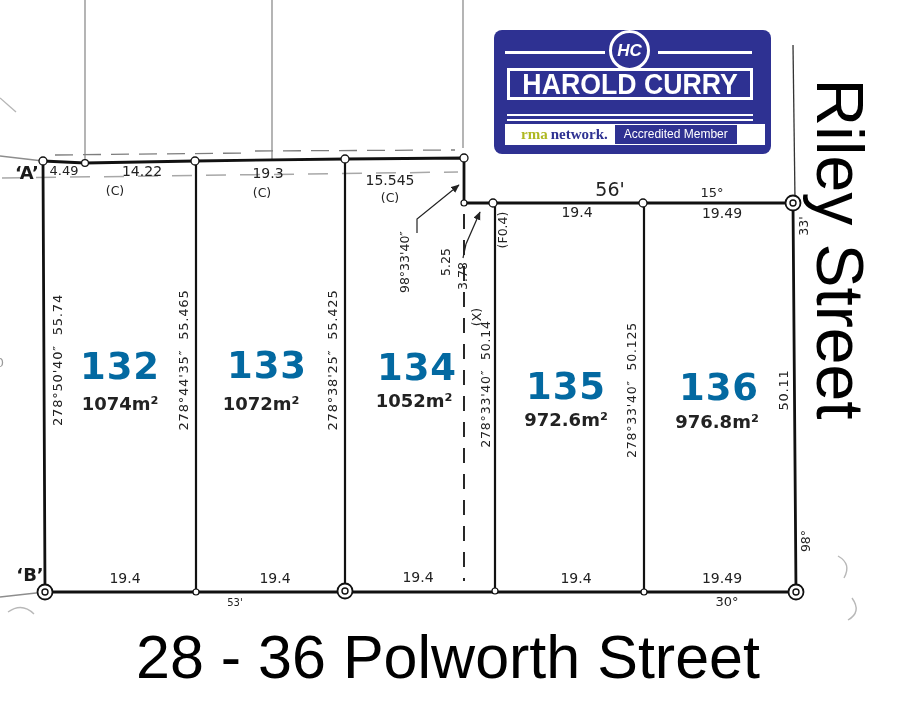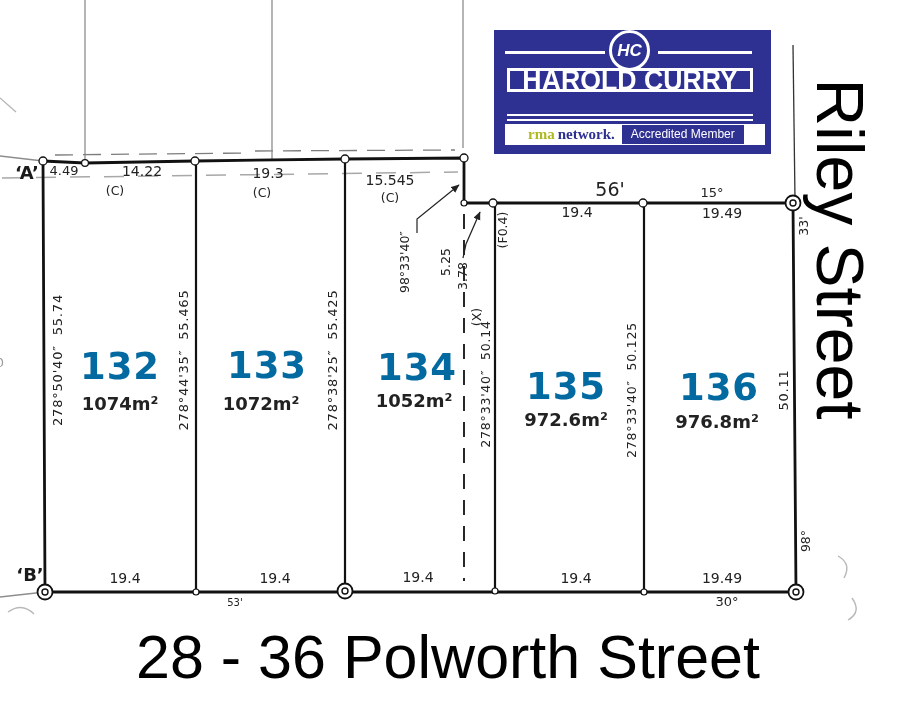--- a/index.html
+++ b/index.html
@@ -26,46 +26,46 @@
     font-family:"Liberation Sans",sans-serif;font-size:61px;color:#000;white-space:nowrap;
   }
   .street-side{
     position:absolute;left:840px;top:249px;transform:translate(-50%,-50%) rotate(90deg);
     font-family:"Liberation Sans",sans-serif;font-size:66px;color:#000;white-space:nowrap;
   }
 
   
   .logo{
     position:absolute;left:494px;top:30px;width:277px;height:124px;
-    background:#2e3192;font-family:"Liberation Sans",sans-serif;
+    background:#2e3192;font-family:"Liberation Sans",sans-serif;border-radius:8px;
   }
   .hc-ring{
     position:absolute;left:115px;top:0px;width:35px;height:35px;border:3px solid #fff;
     border-radius:50%;display:flex;align-items:center;justify-content:center;
     color:#fff;font-weight:bold;font-size:17px;font-style:italic;background:#2e3192;z-index:2;
   }
   .hline{position:absolute;top:21px;height:3px;background:#fff;}
   .hline.left{left:11px;width:100px;}
   .hline.right{left:164px;width:94px;}
   .name-box{
-    position:absolute;left:13px;top:38px;width:246px;height:24px;border:3px solid #fff;
+    position:absolute;left:13px;top:38px;width:246px;height:32px;border:3px solid #fff;
     box-sizing:border-box;display:flex;align-items:center;justify-content:center;
   }
   .name-box span{
     color:#fff;font-weight:bold;font-size:29px;white-space:nowrap;
     transform:scaleX(.92);letter-spacing:0px;
   }
   .dline{position:absolute;left:13px;width:246px;height:2px;background:#fff;}
   .dline.one{top:84px;}
   .dline.two{top:89px;}
   .strip{
     position:absolute;left:11px;top:94px;width:260px;height:21px;background:#fff;
     display:flex;align-items:center;
   }
-  .rma{color:#aeb821;font-weight:bold;font-size:15px;margin-left:23px;font-family:"Liberation Serif",serif;}
+  .rma{color:#aeb821;font-weight:bold;font-size:15px;margin-left:16px;font-family:"Liberation Serif",serif;}
   .net{color:#2e3192;font-weight:bold;font-size:15px;margin-left:3px;font-family:"Liberation Serif",serif;}
   .badge{
     margin-left:7px;background:#2e3192;color:#fff;font-size:12px;
     padding:2px 9px 3px 9px;white-space:nowrap;
   }
 </style>
 </head>
 <body>
 
 <svg id="plan-svg" width="900" height="707" viewBox="0 0 900 707">

